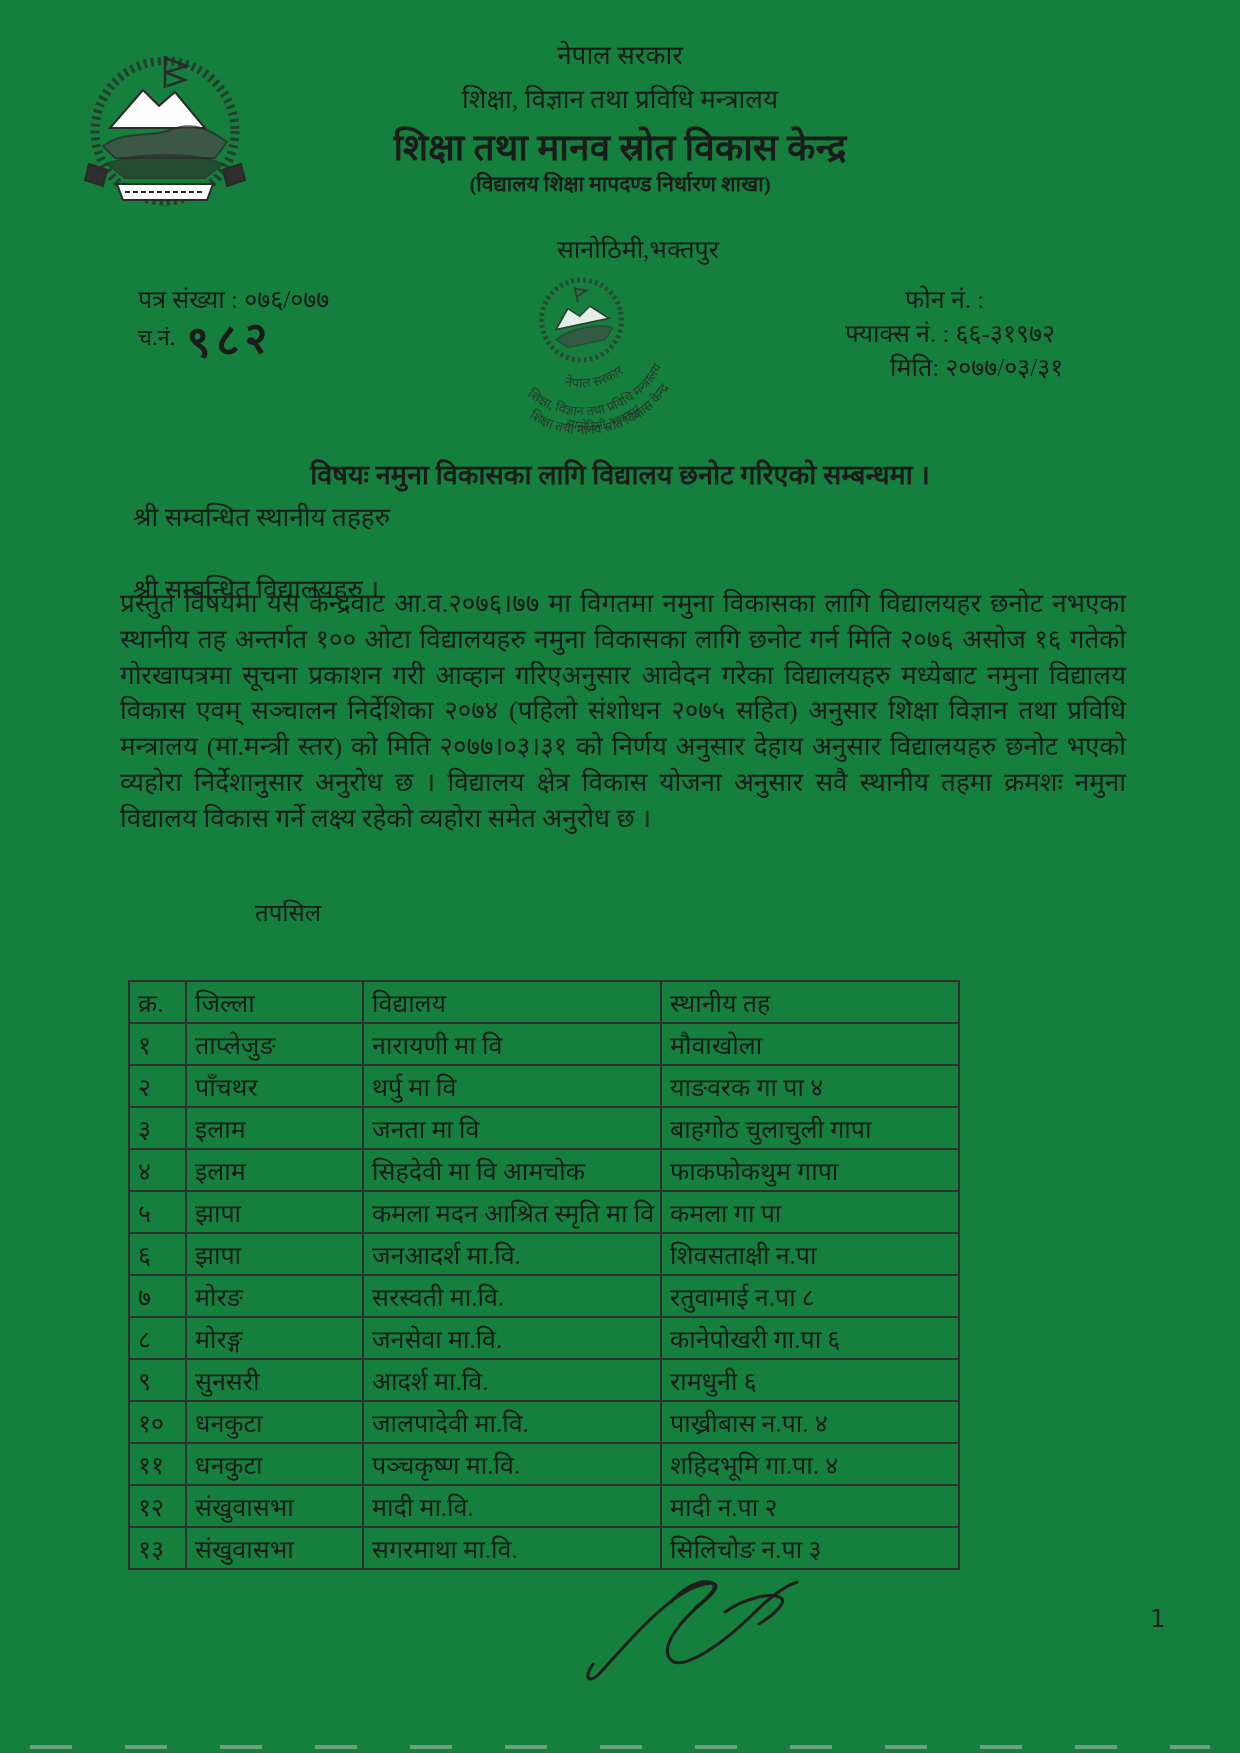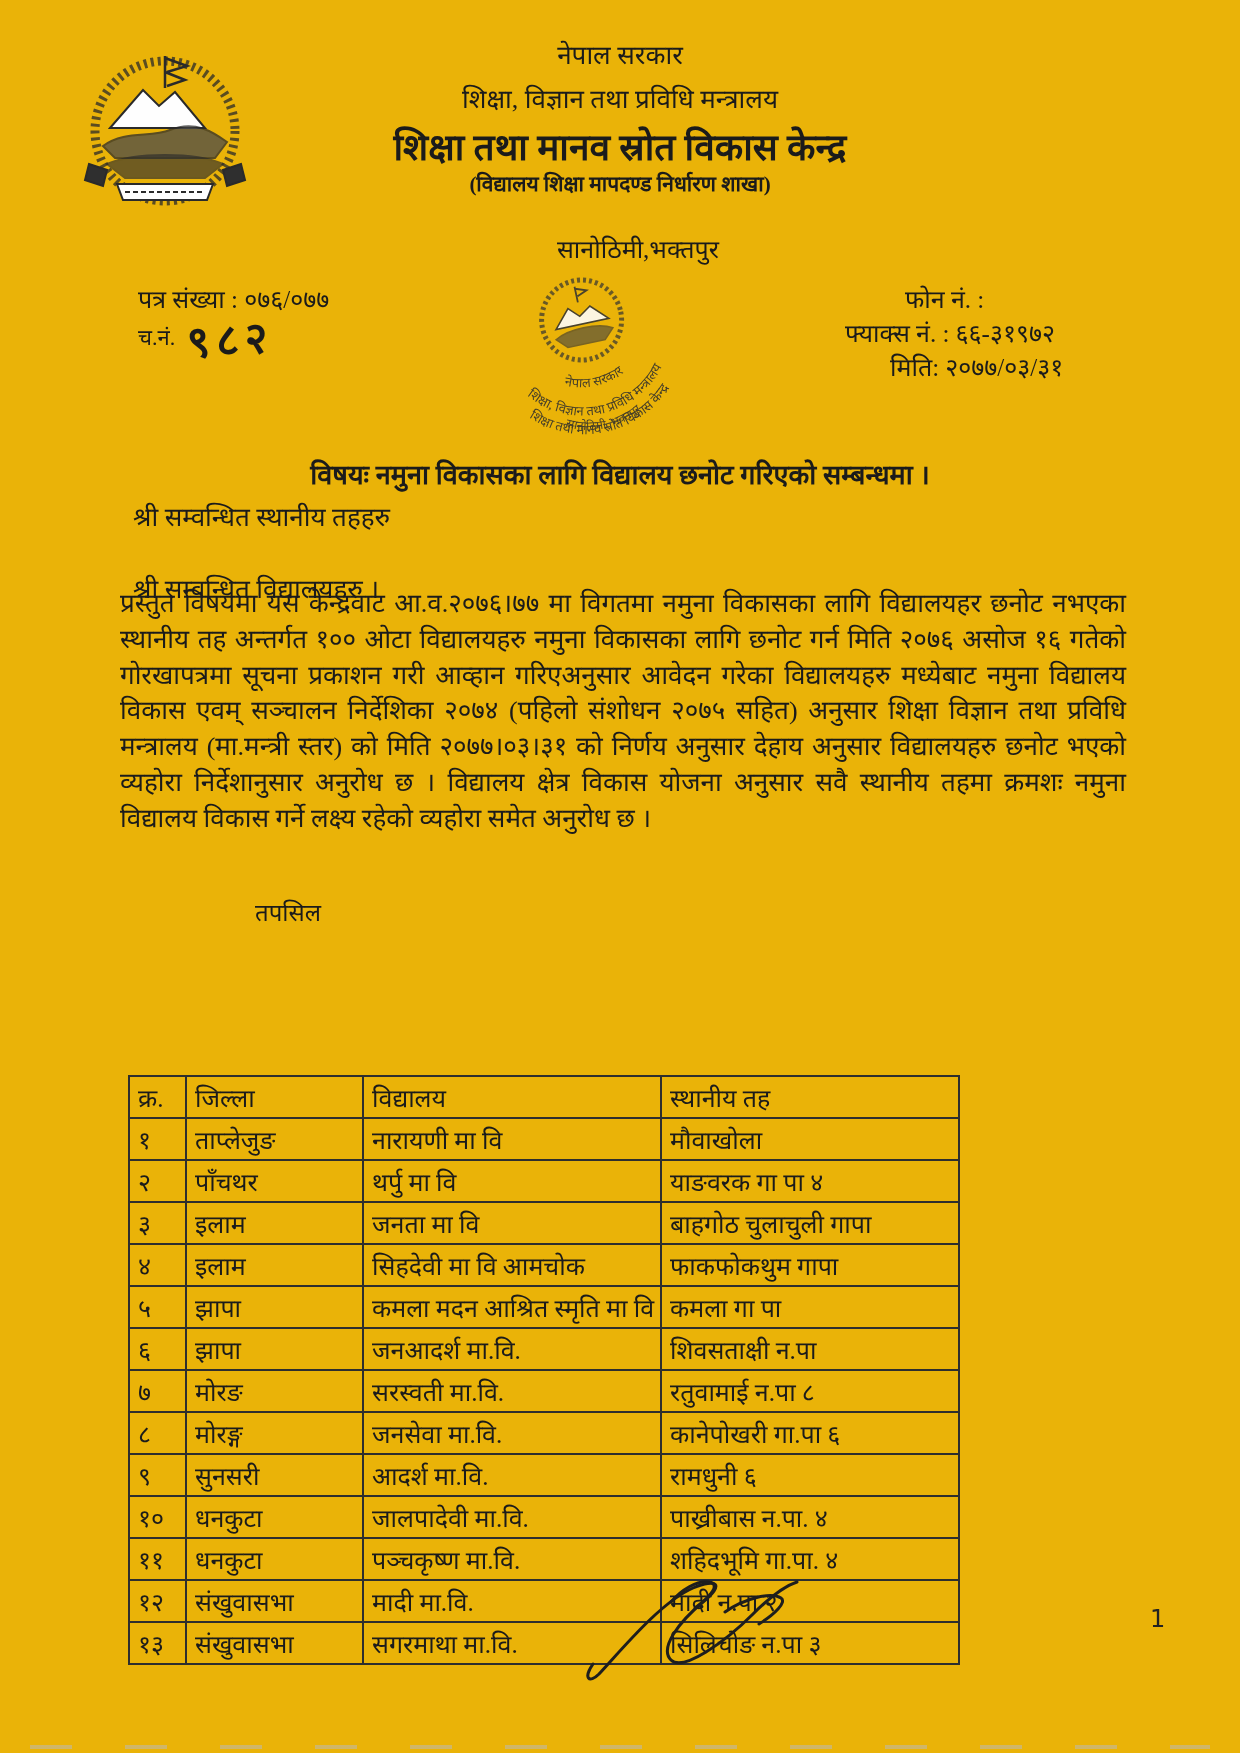--- a/index.html
+++ b/index.html
@@ -1,18 +1,18 @@
 <!DOCTYPE html>
 <html><head>
 <meta charset="utf-8">
 <style>
   html,body{margin:0;padding:0;background:#e8e8e8;}
   .page{
     position:relative;width:1240px;height:1753px;margin:0 auto;
-    background:#eab308;color:#1b1b1b;overflow:hidden;
+    background:#15803d;color:#1b1b1b;overflow:hidden;
     font-family:"Liberation Serif","DejaVu Serif",serif;
   }
   .abs{position:absolute;}
   .center{left:0;right:0;text-align:center;}
   .hdr1{top:36px;font-size:26px;}
   .hdr2{top:80px;font-size:26px;}
   .hdr3{top:120px;font-size:37px;font-weight:bold;}
   .hdr4{top:169px;font-size:21px;font-weight:bold;}
   .hdr5{top:231px;font-size:25px;padding-left:36px;}
   .meta-left{left:138px;top:283px;font-size:25px;line-height:34px;}
@@ -29,21 +29,21 @@
   .subject{top:455px;font-size:27px;font-weight:bold;}
   .addr{left:133px;font-size:26px;}
   .addr1{top:498px;}
   .addr2{top:570px;}
   .body-par{
     left:120px;top:586px;width:1006px;font-size:26px;line-height:35.8px;
     text-align:justify;
   }
   .tapasil{left:255px;top:895px;font-size:24px;}
   table.schools{
-    position:absolute;left:128px;top:1075px;width:830px;
+    position:absolute;left:128px;top:980px;width:830px;
     border-collapse:collapse;table-layout:fixed;font-size:25px;
   }
   table.schools th,table.schools td{
     border:2px solid #2e2e2e;padding:3px 8px;height:33px;
     text-align:left;font-weight:normal;vertical-align:middle;
     white-space:nowrap;overflow:hidden;
   }
   col.c1{width:57px;}col.c2{width:177px;}col.c3{width:298px;}col.c4{width:298px;}
   .sign-wrap{left:575px;top:1568px;width:250px;height:130px;}
   .pageno{left:1150px;top:1605px;font-size:24px;font-family:"DejaVu Sans","Liberation Sans",sans-serif;color:#222;}

